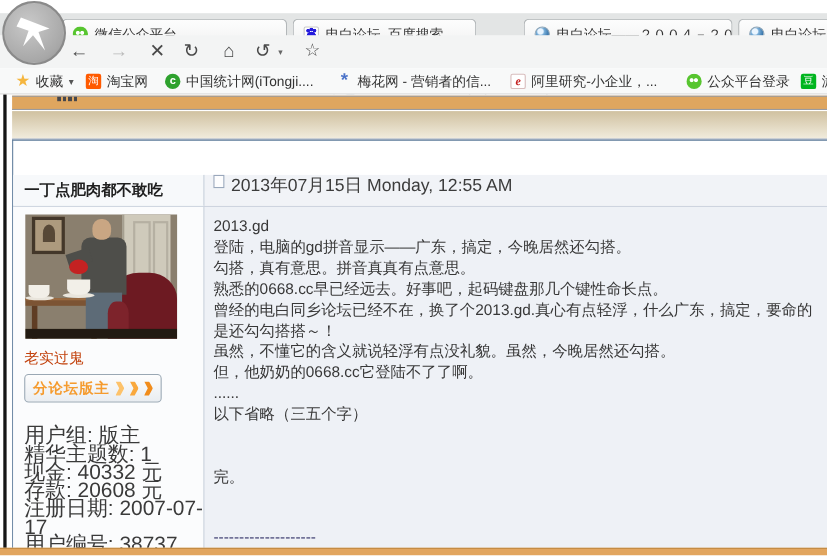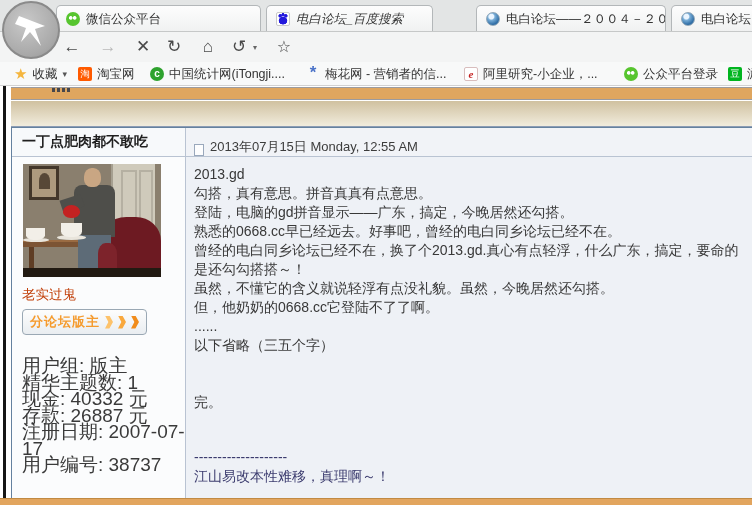--- a/index.html
+++ b/index.html
@@ -1,20 +1,20 @@
 <!DOCTYPE html>
 <html><head>
 <meta charset="utf-8">
 <style>
   * { margin:0; padding:0; box-sizing:border-box; }
   html,body { width:752px; height:505px; overflow:hidden; }
   body { font-family:"Liberation Sans","DejaVu Sans",sans-serif; position:relative; background:#fff; }
 
   
-  .tabbar { position:absolute; left:0; top:0; width:752px; height:32px; background:#e3e5e5; border-bottom:1px solid #c6c8c8; overflow:hidden; }
+  .tabbar { position:absolute; left:0; top:12px; width:752px; height:32px; background:#e3e5e5; border-bottom:1px solid #c6c8c8; overflow:hidden; }
   .logo { position:absolute; left:2px; top:1px; width:58px; height:58px; border-radius:50%;
           background:radial-gradient(circle at 40% 35%, #c9c9c9, #a8a8a8 70%, #8f8f8f);
           border:2px solid #8a8a8a; z-index:20; display:flex; align-items:center; justify-content:center; }
   .tab { position:absolute; top:5px; height:27px; background:linear-gradient(#fdfdfd,#f0f1f1);
          border:1px solid #b3b7b9; border-bottom:none; border-radius:5px 5px 0 0;
          display:flex; align-items:center; gap:6px; padding:0 9px; font-size:12.5px; color:#333;
          white-space:nowrap; overflow:hidden; }
   .toolbar { position:absolute; left:0; top:32px; width:752px; height:30px; background:#f3f4f4; }
   .navbtn { position:absolute; top:3px; font-size:17px; color:#4a4a4a; width:24px; text-align:center; line-height:24px; }
   .navbtn.dim { color:#b9b9b9; }
@@ -55,24 +55,24 @@
   .left-rule { position:absolute; left:3px; top:0; width:3px; height:412px; background:#161616; }
   .band-orange { position:absolute; left:11px; right:0; top:1px; height:13px; background:#dfa65f; border-top:1px solid #9b9b9f; border-bottom:1px solid #9b9b9f; }
   .band-remnant { position:absolute; left:41px; top:0; width:18px; height:4px;
     background:repeating-linear-gradient(90deg,#47474b 0 3px, rgba(0,0,0,0) 3px 5px); }
   .band-grad { position:absolute; left:11px; right:0; top:15px; height:26px;
     background:linear-gradient(#d0c1a0,#f1ecdd); border-bottom:1px solid #8c9cb4; }
   .band-bottom { position:absolute; left:0; right:0; bottom:0; height:7px; background:#e2a55e; border-top:1px solid #c18a43; }
 
   .post-table { position:absolute; left:11px; right:0; top:41px; bottom:7px; display:flex; flex-direction:column;
     border-left:1px solid #64819f; border-top:1px solid #64819f; }
-  .row-head { height:29px; display:flex; border-bottom:1px solid #b9c3d2; }
+  .row-head { height:29px; display:flex; border-bottom:1px solid #b9c3d2;margin-top:31px; }
   .cell-author { width:174px; flex:none; background:#f7f9fb; border-right:1px solid #b9c3d2;
     display:flex; align-items:center; padding-left:10px; font-size:14px; font-weight:bold; color:#1f1f1f; }
-  .cell-date { flex:1; background:#f1f3f7; display:flex; align-items:flex-end; gap:6px; padding-left:8px; font-size:13px; color:#3c3c3c; }
+  .cell-date { flex:1; background:#f1f3f7; display:flex; align-items:flex-start; gap:6px; padding-left:8px; font-size:16px; color:#3c3c3c; }
   .doc-icon { width:10px; height:12px; background:#fdfdfe; border:1px solid #9aa8bc; flex:none; }
   .row-body { flex:1; display:flex; min-height:0; }
   .cell-side { width:174px; flex:none; background:#fbfcfd; border-right:1px solid #b9c3d2; padding:7px 0 0 10px; overflow:hidden; }
   .cell-post { flex:1; background:#eef1f6; padding:8px 10px 0 8px; font-size:14px; color:#383838; line-height:19px; overflow:hidden; }
   .pline { min-height:19px; white-space:pre-wrap; }
   .sig { margin-top:36px; color:#3b3b6e; }
   .sig div { min-height:19px; }
 
   
   .avatar { position:relative; width:138px; height:113px; margin-left:1px; background:#8a7f6e; overflow:hidden; }
@@ -107,21 +107,21 @@
   .stats { margin-top:23px; font-size:19px; color:#3a3a3a; line-height:16.5px; }
 </style>
 </head>
 <body>
 
 <div class="tabbar">
   <div class="tab" style="left:56px; width:205px;">
     <span class="fi fi-wechat"></span>
     <span>微信公众平台</span>
   </div>
-  <div class="tab" style="left:266px; width:167px;font-style:italic;">
+  <div class="tab" style="left:266px; width:167px;">
     <span class="fi fi-baidu"></span>
     <span>电白论坛_百度搜索</span>
   </div>
   <div class="tab" style="left:476px; width:190px;">
     <span class="fi fi-globe"></span>
     <span>电白论坛——２００４－２０１</span>
   </div>
   <div class="tab" style="left:671px; width:120px;">
     <span class="fi fi-globe"></span>
     <span>电白论坛 -</span>
@@ -222,30 +222,30 @@
         <div class="badge">
           <span class="badge-label">分论坛版主</span>
           <span class="chev chev1"></span>
           <span class="chev chev2"></span>
           <span class="chev chev3"></span>
         </div>
         <div class="stats">
           <div>用户组: 版主</div>
           <div>精华主题数: 1</div>
           <div>现金: 40332 元</div>
-          <div>存款: 26887 元</div>
+          <div>存款: 20608 元</div>
           <div>注册日期: 2007-07-17</div>
           <div>用户编号: 38737</div>
         </div>
       </div>
       <div class="cell-post">
         <div class="pline">2013.gd</div>
+        <div class="pline">登陆，电脑的gd拼音显示——广东，搞定，今晚居然还勾搭。</div>
         <div class="pline">勾搭，真有意思。拼音真真有点意思。</div>
-        <div class="pline">登陆，电脑的gd拼音显示——广东，搞定，今晚居然还勾搭。</div>
-        <div class="pline">熟悉的0668.cc早已经远去。好事吧，曾经的电白同乡论坛已经不在。</div>
+        <div class="pline">熟悉的0668.cc早已经远去。好事吧，起码键盘那几个键性命长点。</div>
         <div class="pline">曾经的电白同乡论坛已经不在，换了个2013.gd.真心有点轻浮，什么广东，搞定，要命的是还勾勾搭搭～！</div>
         <div class="pline">虽然，不懂它的含义就说轻浮有点没礼貌。虽然，今晚居然还勾搭。</div>
         <div class="pline">但，他奶奶的0668.cc它登陆不了了啊。</div>
         <div class="pline">......</div>
         <div class="pline">以下省略（三五个字）</div>
         <div class="pline"></div>
         <div class="pline"></div>
         <div class="pline">完。</div>
         <div class="sig">
           <div>--------------------</div>

